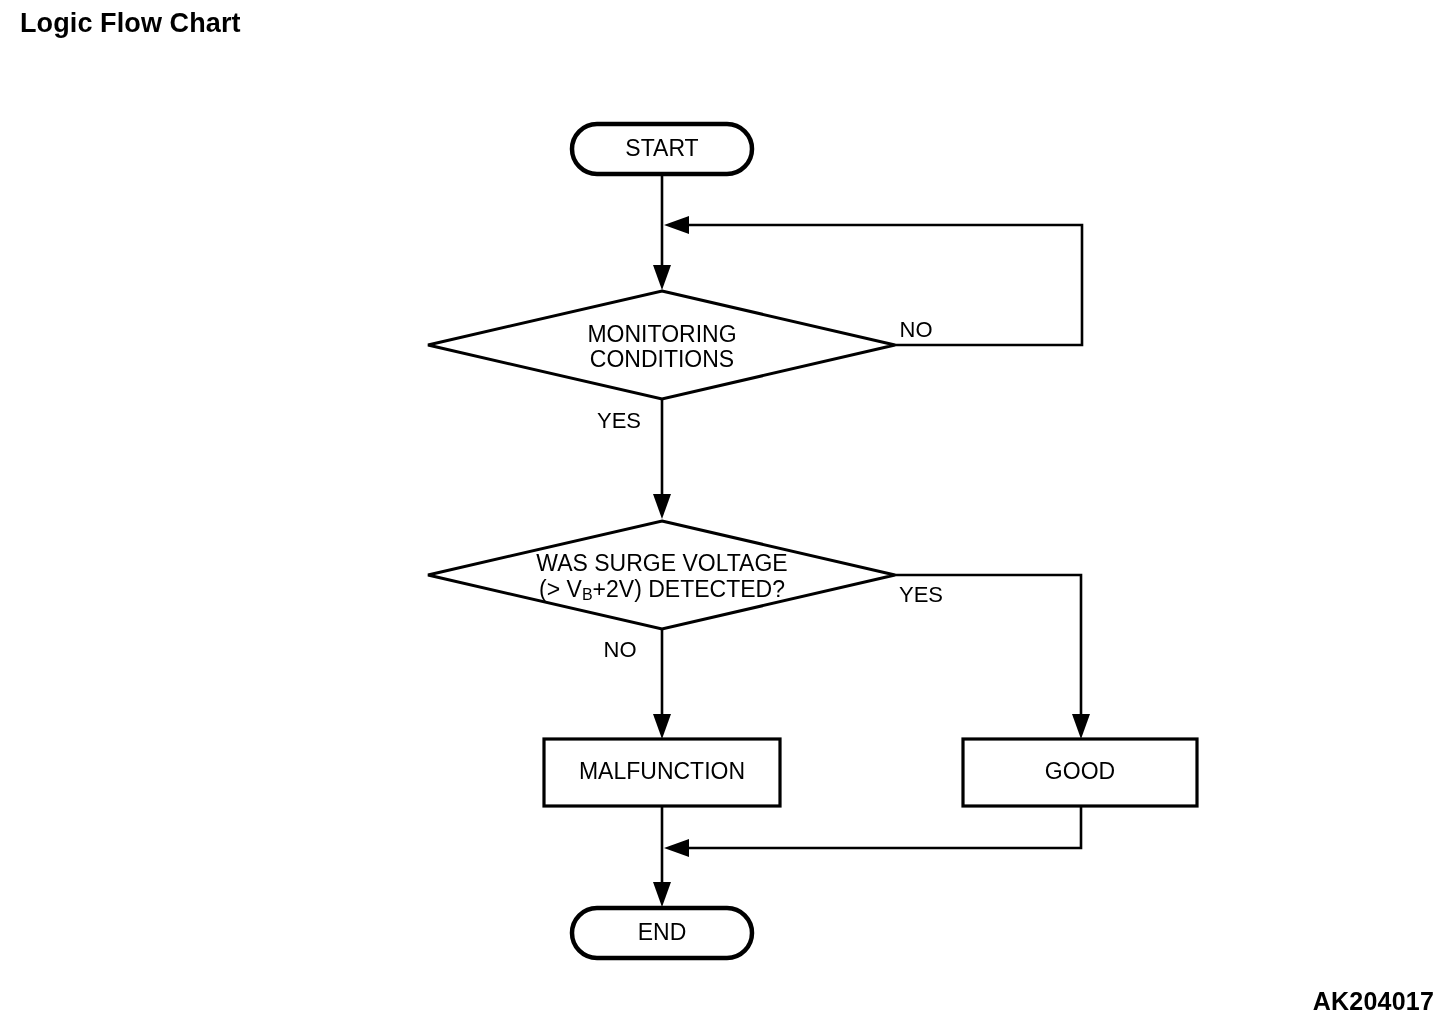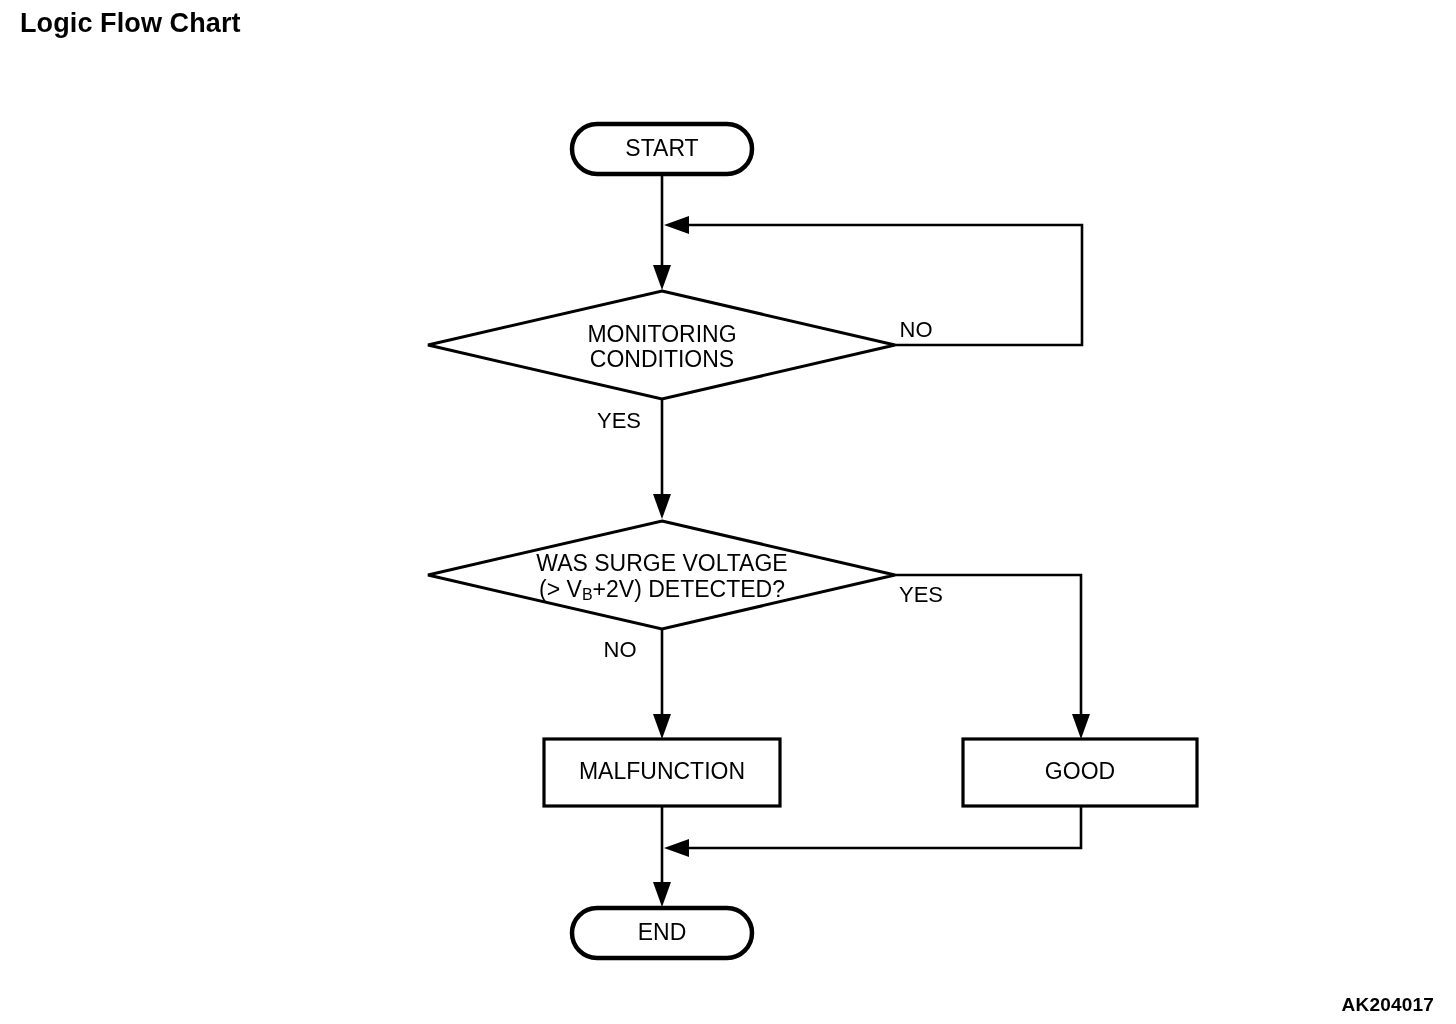--- a/index.html
+++ b/index.html
@@ -29,21 +29,21 @@
     font-size: 27px;
     font-weight: bold;
     letter-spacing: 0.1px;
     color: #000000;
     white-space: nowrap;
   }
   .figure-id {
     position: absolute;
     right: 22px;
     bottom: 8px;
-    font-size: 19px;
+    font-size: 25px;
     font-weight: bold;
     letter-spacing: 0.2px;
     color: #000000;
     white-space: nowrap;
   }
   .flow-svg {
     position: absolute;
     left: 0;
     top: 0;
     width: 1456px;

